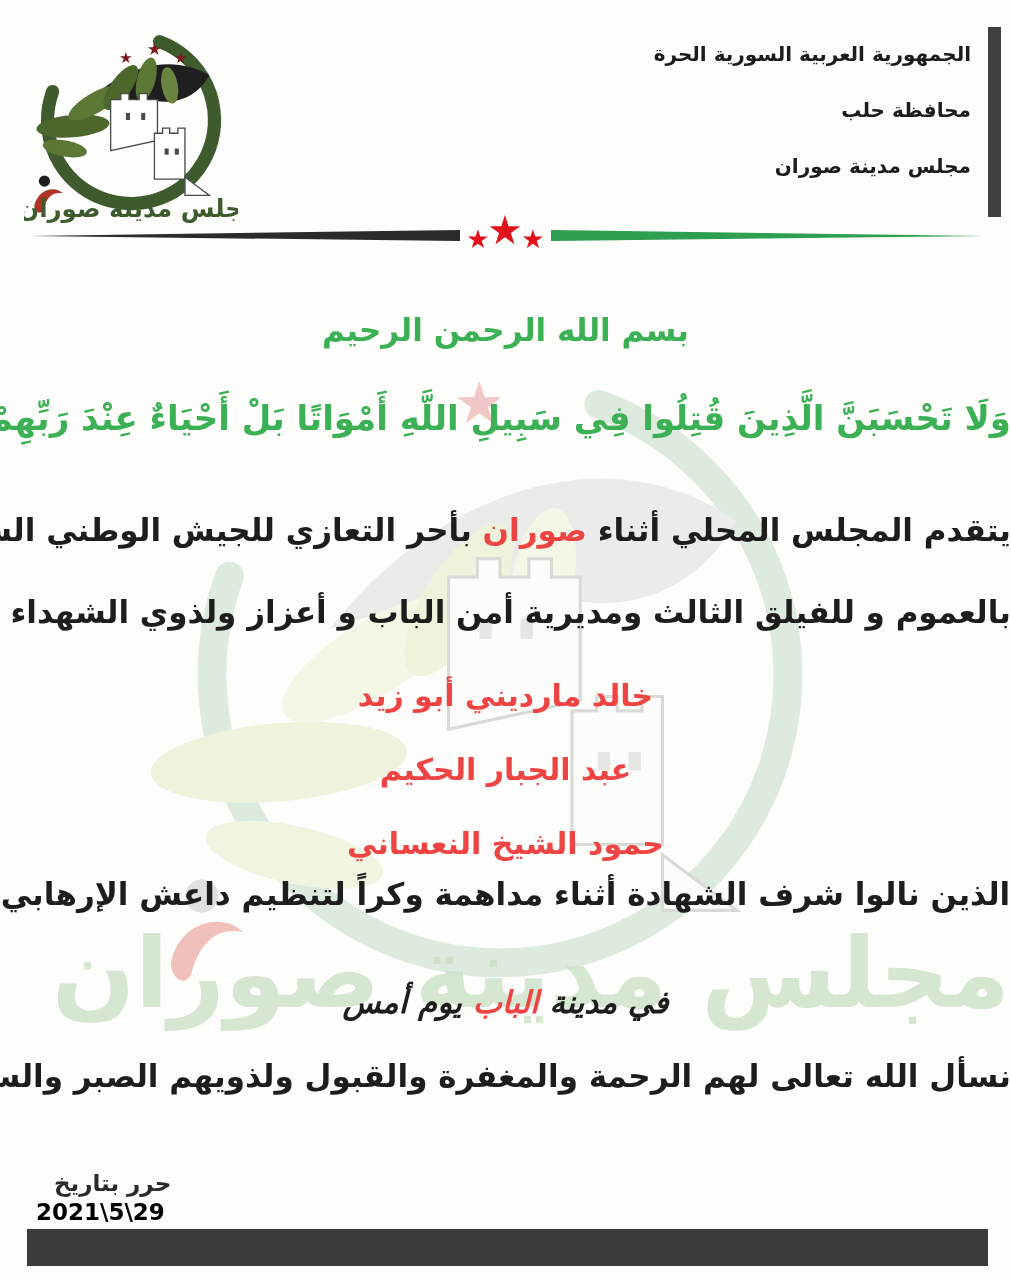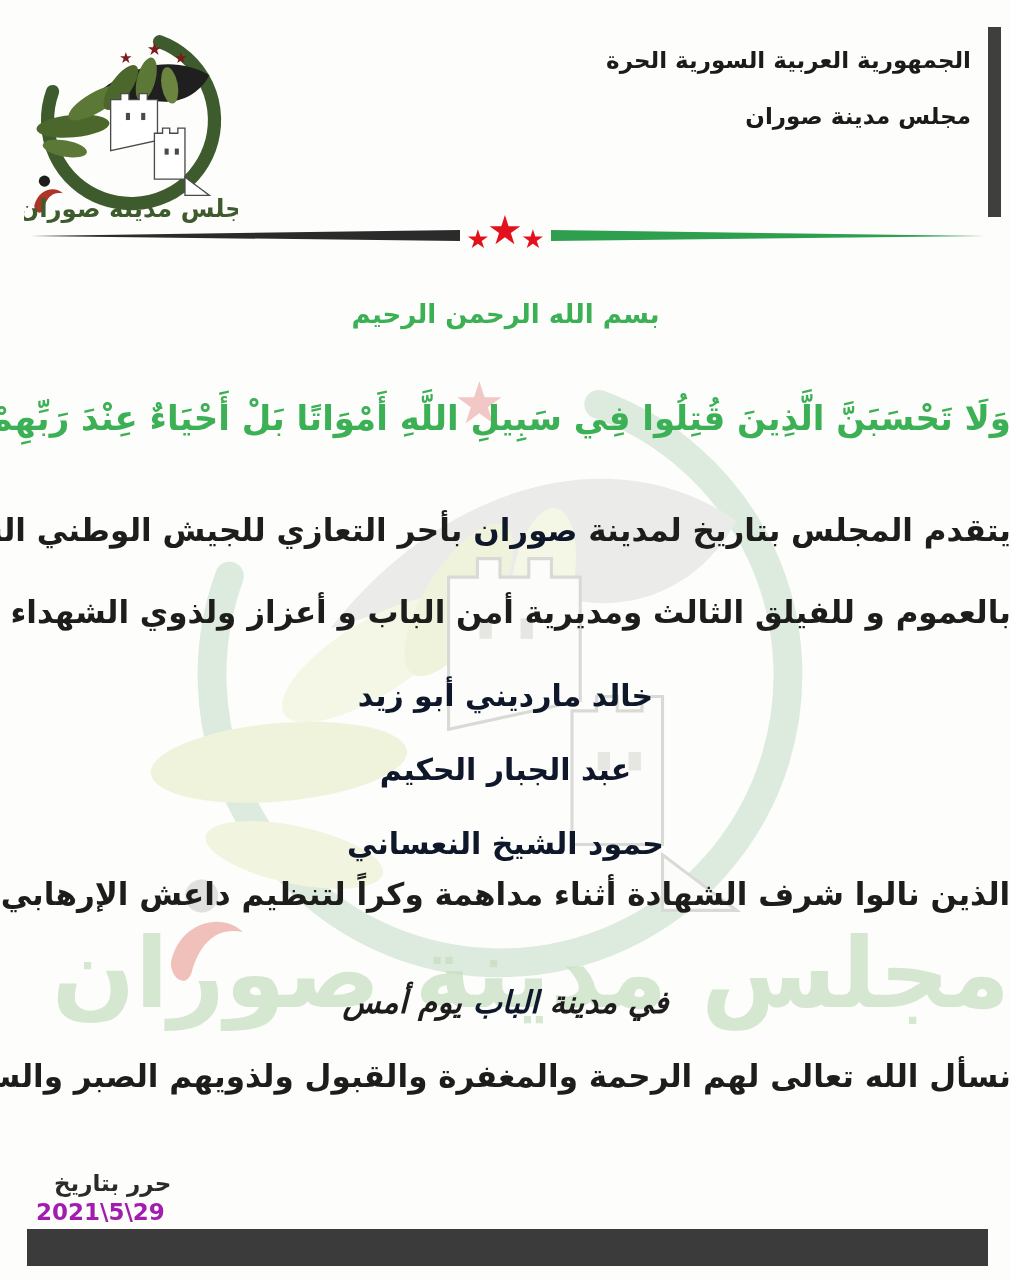--- a/index.html
+++ b/index.html
@@ -10,55 +10,55 @@
   }
   .page *{box-sizing:border-box;}
   svg text{font-family:"DejaVu Sans", sans-serif;}
 
   
   .watermark{position:absolute; left:140px; top:320px; width:720px; height:720px; z-index:0; pointer-events:none;}
   .watermark svg{overflow:visible;}
 
   
   .header-text{
-    position:absolute; top:32px; right:40px; z-index:2;
+    position:absolute; top:26px; right:40px; z-index:2;
     text-align:right; font-weight:bold; color:#1b1b1b;
-    font-size:23px; line-height:56px; white-space:nowrap;
+    font-size:20px; line-height:56px; white-space:nowrap;
   }
   .side-bar{
     position:absolute; top:27px; right:10px; width:13px; height:190px;
     background:#3f3f3f; z-index:2;
   }
   .logo{position:absolute; top:6px; left:24px; width:214px; height:224px; z-index:2;}
 
   
   .divider{position:absolute; top:206px; left:0; width:1011px; height:60px; z-index:2;}
 
   
   .line{
     position:absolute; left:0; right:0; z-index:2;
     text-align:center; font-weight:bold; color:#1d1d1b;
     font-size:31px; white-space:nowrap;
   }
   .green{color:#3cb055;}
-  .red{color:#0f172a;}
-  .basmala{top:299px; font-size:26px;}
+  .red{color:#ef4444;}
+  .basmala{top:312px; font-size:31px;}
   .verse{top:398px; font-size:34px; letter-spacing:0.5px;}
   .para1{top:512px;}
   .para2{top:594px;}
   .name1{top:678px; font-size:30px;}
   .name2{top:752px; font-size:30px;}
   .name3{top:826px; font-size:30px;}
   .para3{top:876px;text-align:center;}
   .para4{top:984px;font-style:italic;}
   .para5{top:1058px;}
 
   
   .footer-label{position:absolute; left:38px; top:1170px; z-index:2; font-weight:bold; font-size:23px; color:#2b2b2b;margin-left:16px;}
-  .footer-date{position:absolute; left:36px; top:1199px; z-index:2; font-weight:bold; font-size:23px; color:#a21caf; direction:ltr; text-align:left;}
+  .footer-date{position:absolute; left:36px; top:1199px; z-index:2; font-weight:bold; font-size:23px; color:#000000; direction:ltr; text-align:left;}
   .bottom-bar{position:absolute; left:27px; top:1229px; width:961px; height:37px; background:#3b3b3b; z-index:2;}
 </style>
 </head>
 <body>
 
 <div class="page">
 
   <div class="watermark">
     <svg width="720" height="720" viewBox="0 0 700 700">
       <path d="M446,82 A280,280 0 1 1 87,249" stroke="#dcebde" stroke-width="28" fill="none" stroke-linecap="round"></path>
@@ -113,39 +113,40 @@
         </g>
       </g>
       <circle cx="20" cy="172" r="5.5" fill="#1d1d1b"></circle>
       <path d="M10,196 C14,180 30,176 38,184 C28,182 22,188 19,200 C16,206 10,202 10,196 Z" fill="#b03328"></path>
       <text x="112" y="207" font-size="24" font-weight="bold" fill="#3e5b2d" text-anchor="middle">مجلس مدينة صوران</text>
     </svg>
   </div>
 
   <div class="header-text">
     <div>الجمهورية العربية السورية الحرة</div>
+    <div>محافظة حلب</div>
     <div>مجلس مدينة صوران</div>
   </div>
   <div class="side-bar"></div>
 
   <div class="divider">
     <svg width="1011" height="60" viewBox="0 0 1011 60">
       <polygon points="30,30 460,24 460,35" fill="#2b2b2b"></polygon>
       <polygon points="551,24 551,35 985,30" fill="#2e9e4f"></polygon>
       <text x="478" y="42" font-size="26" fill="#e3111c" text-anchor="middle">★</text>
       <text x="505" y="38" font-size="40" fill="#e3111c" text-anchor="middle">★</text>
       <text x="533" y="42" font-size="26" fill="#e3111c" text-anchor="middle">★</text>
     </svg>
   </div>
 
   <div class="line basmala green">بسم الله الرحمن الرحيم</div>
 
   <div class="line verse green">وَلَا تَحْسَبَنَّ الَّذِينَ قُتِلُوا فِي سَبِيلِ اللَّهِ أَمْوَاتًا بَلْ أَحْيَاءٌ عِنْدَ رَبِّهِمْ يُرْزَقُونَ</div>
 
-  <div class="line para1"><span>يتقدم المجلس بتاريخ لمدينة </span><span class="red">صوران</span><span> بأحر التعازي للجيش الوطني السوري</span></div>
+  <div class="line para1"><span>يتقدم المجلس المحلي أثناء </span><span class="red">صوران</span><span> بأحر التعازي للجيش الوطني السوري</span></div>
 
   <div class="line para2">بالعموم و للفيلق الثالث ومديرية أمن الباب و أعزاز ولذوي الشهداء بالخصوص</div>
 
   <div class="line name1 red">خالد مارديني أبو زيد</div>
   <div class="line name3 red">حمود الشيخ النعساني</div>
   <div class="line name2 red">عبد الجبار الحكيم</div>
 
   <div class="line para3">الذين نالوا شرف الشهادة أثناء مداهمة وكراً لتنظيم داعش الإرهابي</div>
 
   <div class="line para4"><span>في مدينة </span><span class="red">الباب</span><span> يوم أمس</span></div>

